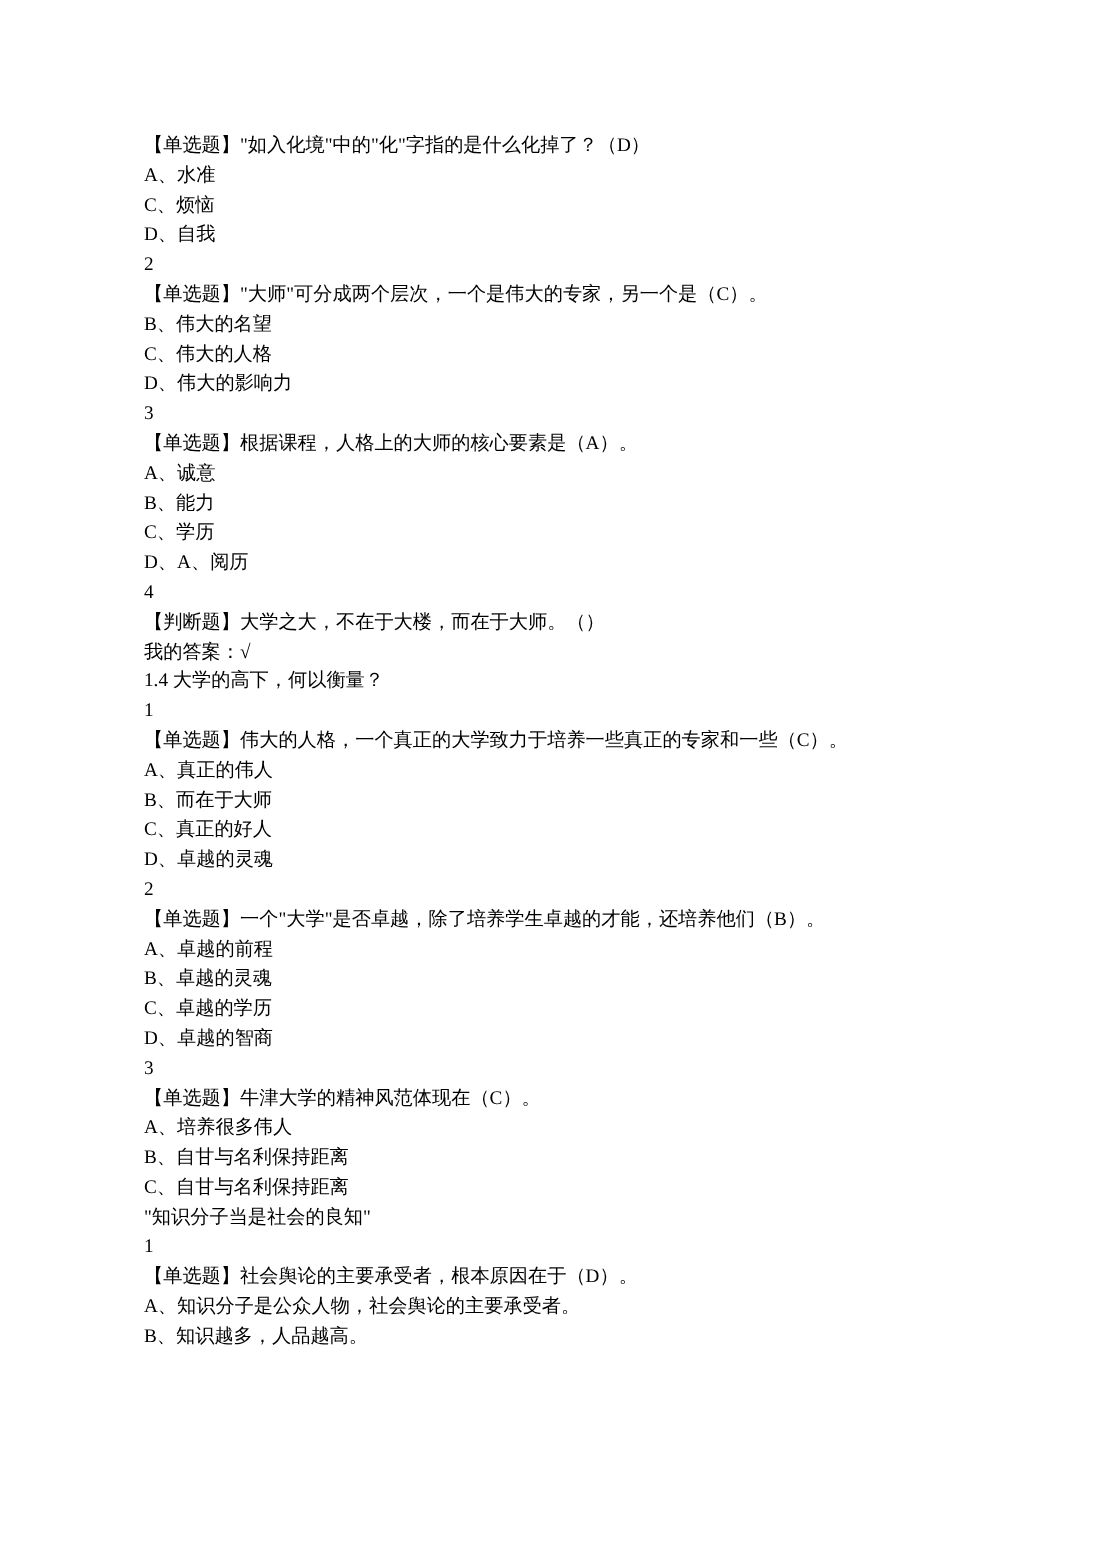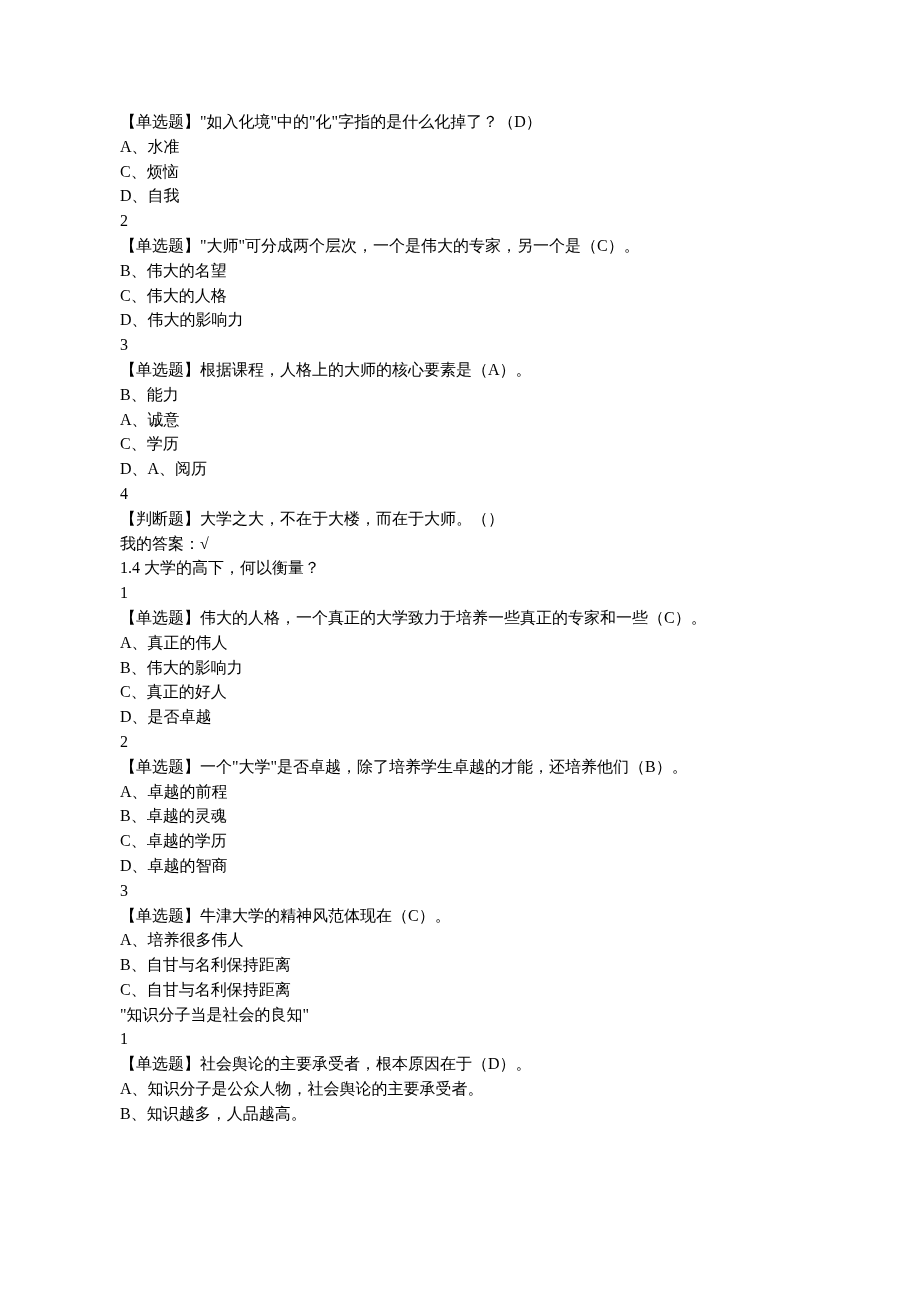--- a/index.html
+++ b/index.html
@@ -29,34 +29,34 @@
     <div class="line">A、水准</div>
     <div class="line">C、烦恼</div>
     <div class="line">D、自我</div>
     <div class="line">2</div>
     <div class="line">【单选题】"大师"可分成两个层次，一个是伟大的专家，另一个是（C）。</div>
     <div class="line">B、伟大的名望</div>
     <div class="line">C、伟大的人格</div>
     <div class="line">D、伟大的影响力</div>
     <div class="line">3</div>
     <div class="line">【单选题】根据课程，人格上的大师的核心要素是（A）。</div>
+    <div class="line">A、诚意</div>
     <div class="line">B、能力</div>
-    <div class="line">A、诚意</div>
     <div class="line">C、学历</div>
     <div class="line">D、A、阅历</div>
     <div class="line">4</div>
     <div class="line">【判断题】大学之大，不在于大楼，而在于大师。（）</div>
     <div class="line">我的答案：√</div>
     <div class="line">1.4 大学的高下，何以衡量？</div>
     <div class="line">1</div>
     <div class="line">【单选题】伟大的人格，一个真正的大学致力于培养一些真正的专家和一些（C）。</div>
     <div class="line">A、真正的伟人</div>
-    <div class="line">B、伟大的影响力</div>
+    <div class="line">B、而在于大师</div>
     <div class="line">C、真正的好人</div>
-    <div class="line">D、是否卓越</div>
+    <div class="line">D、卓越的灵魂</div>
     <div class="line">2</div>
     <div class="line">【单选题】一个"大学"是否卓越，除了培养学生卓越的才能，还培养他们（B）。</div>
     <div class="line">A、卓越的前程</div>
     <div class="line">B、卓越的灵魂</div>
     <div class="line">C、卓越的学历</div>
     <div class="line">D、卓越的智商</div>
     <div class="line">3</div>
     <div class="line">【单选题】牛津大学的精神风范体现在（C）。</div>
     <div class="line">A、培养很多伟人</div>
     <div class="line">B、自甘与名利保持距离</div>

